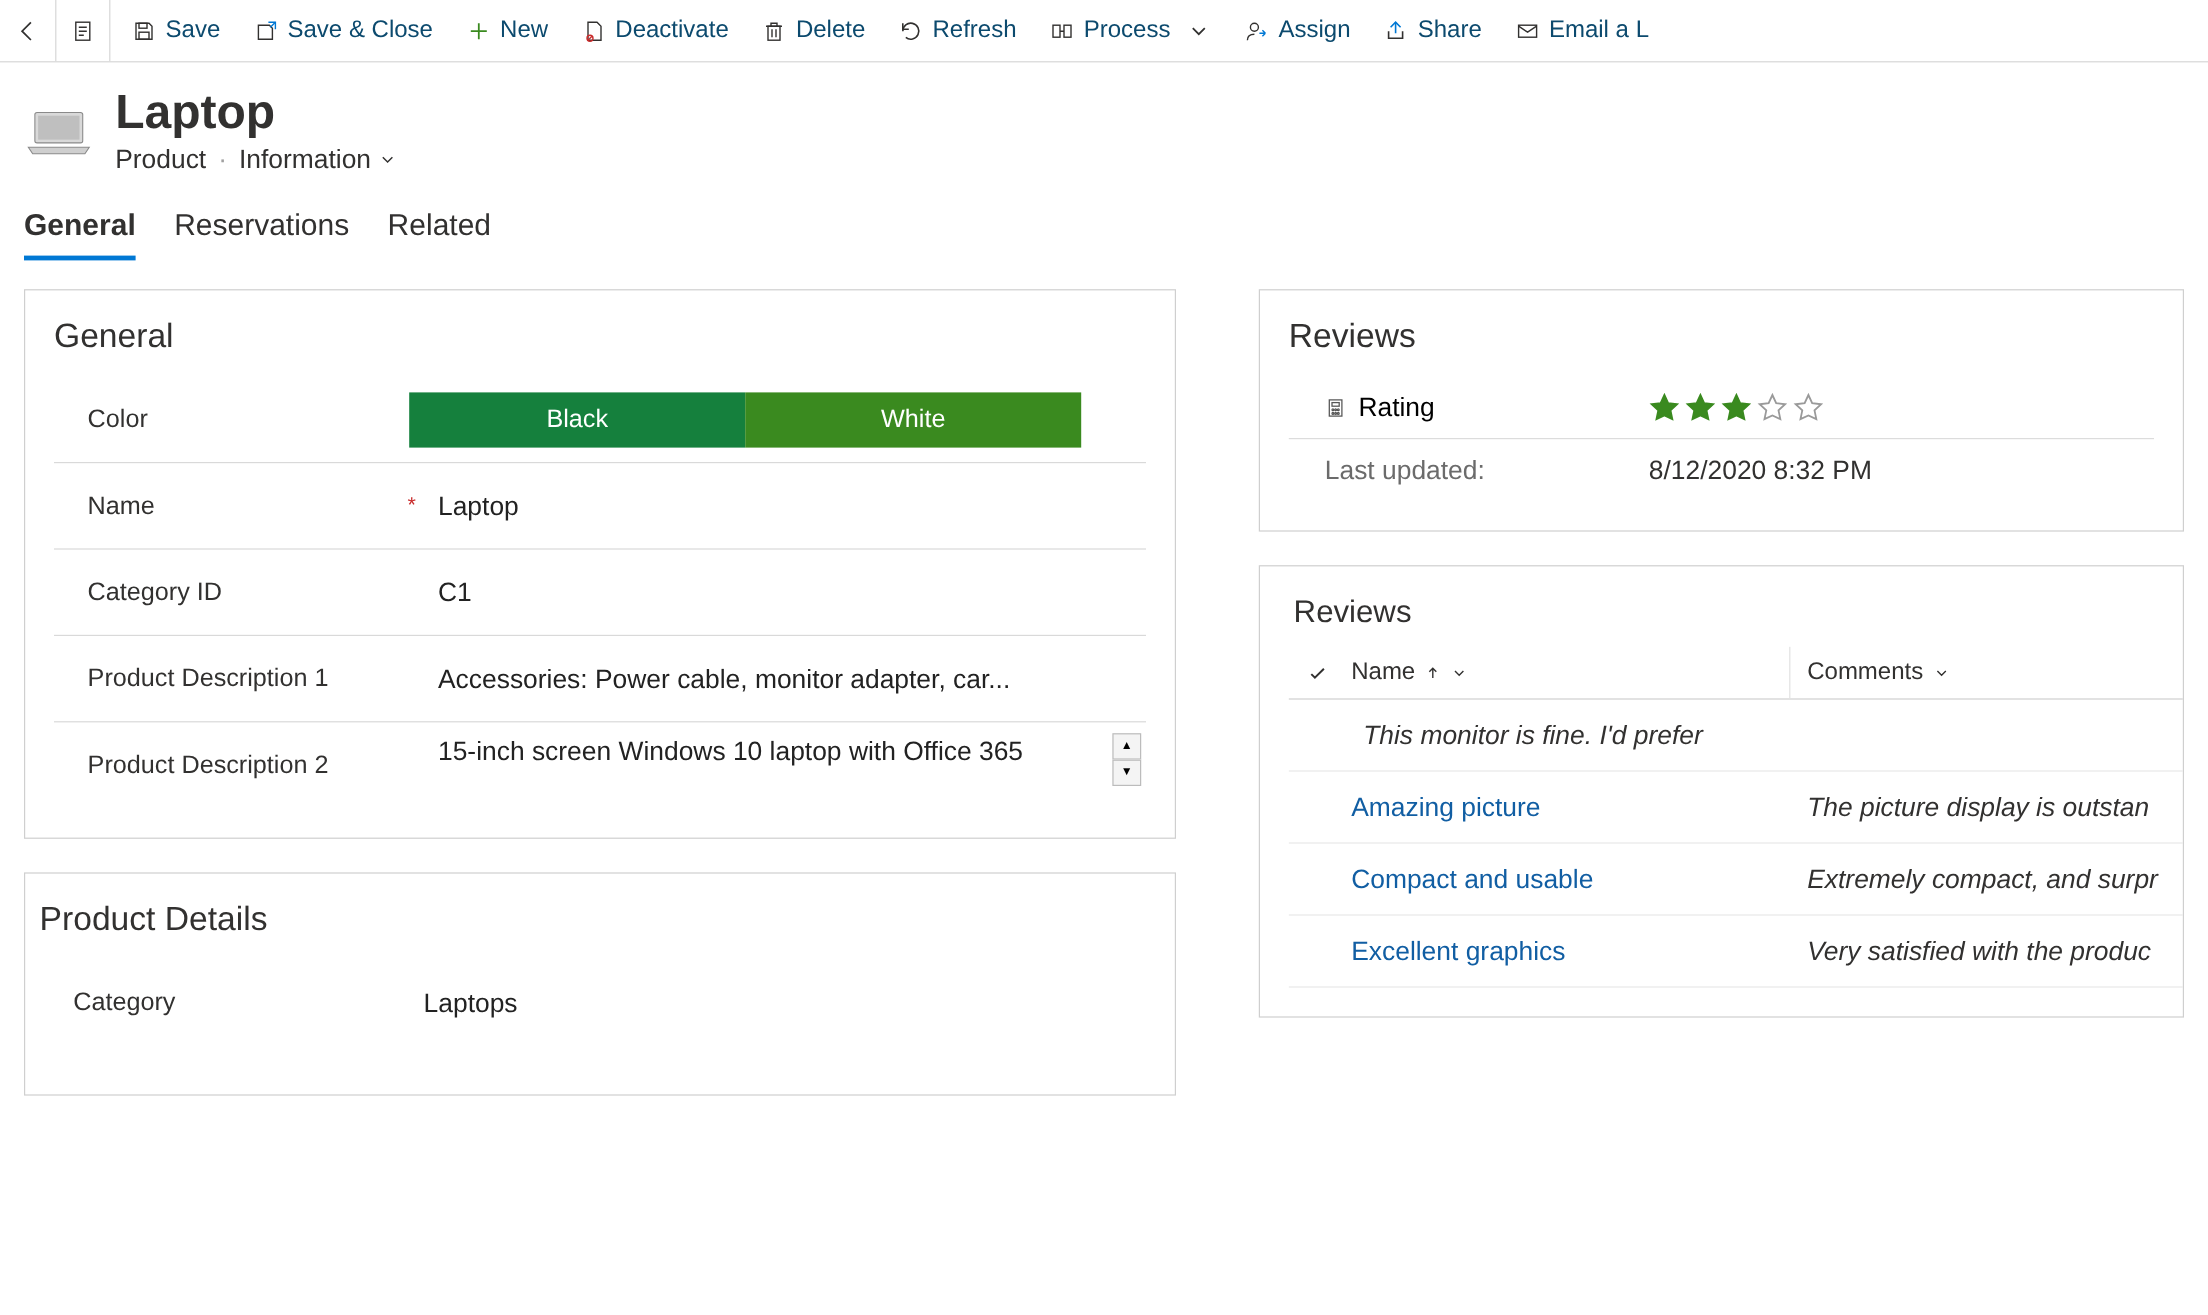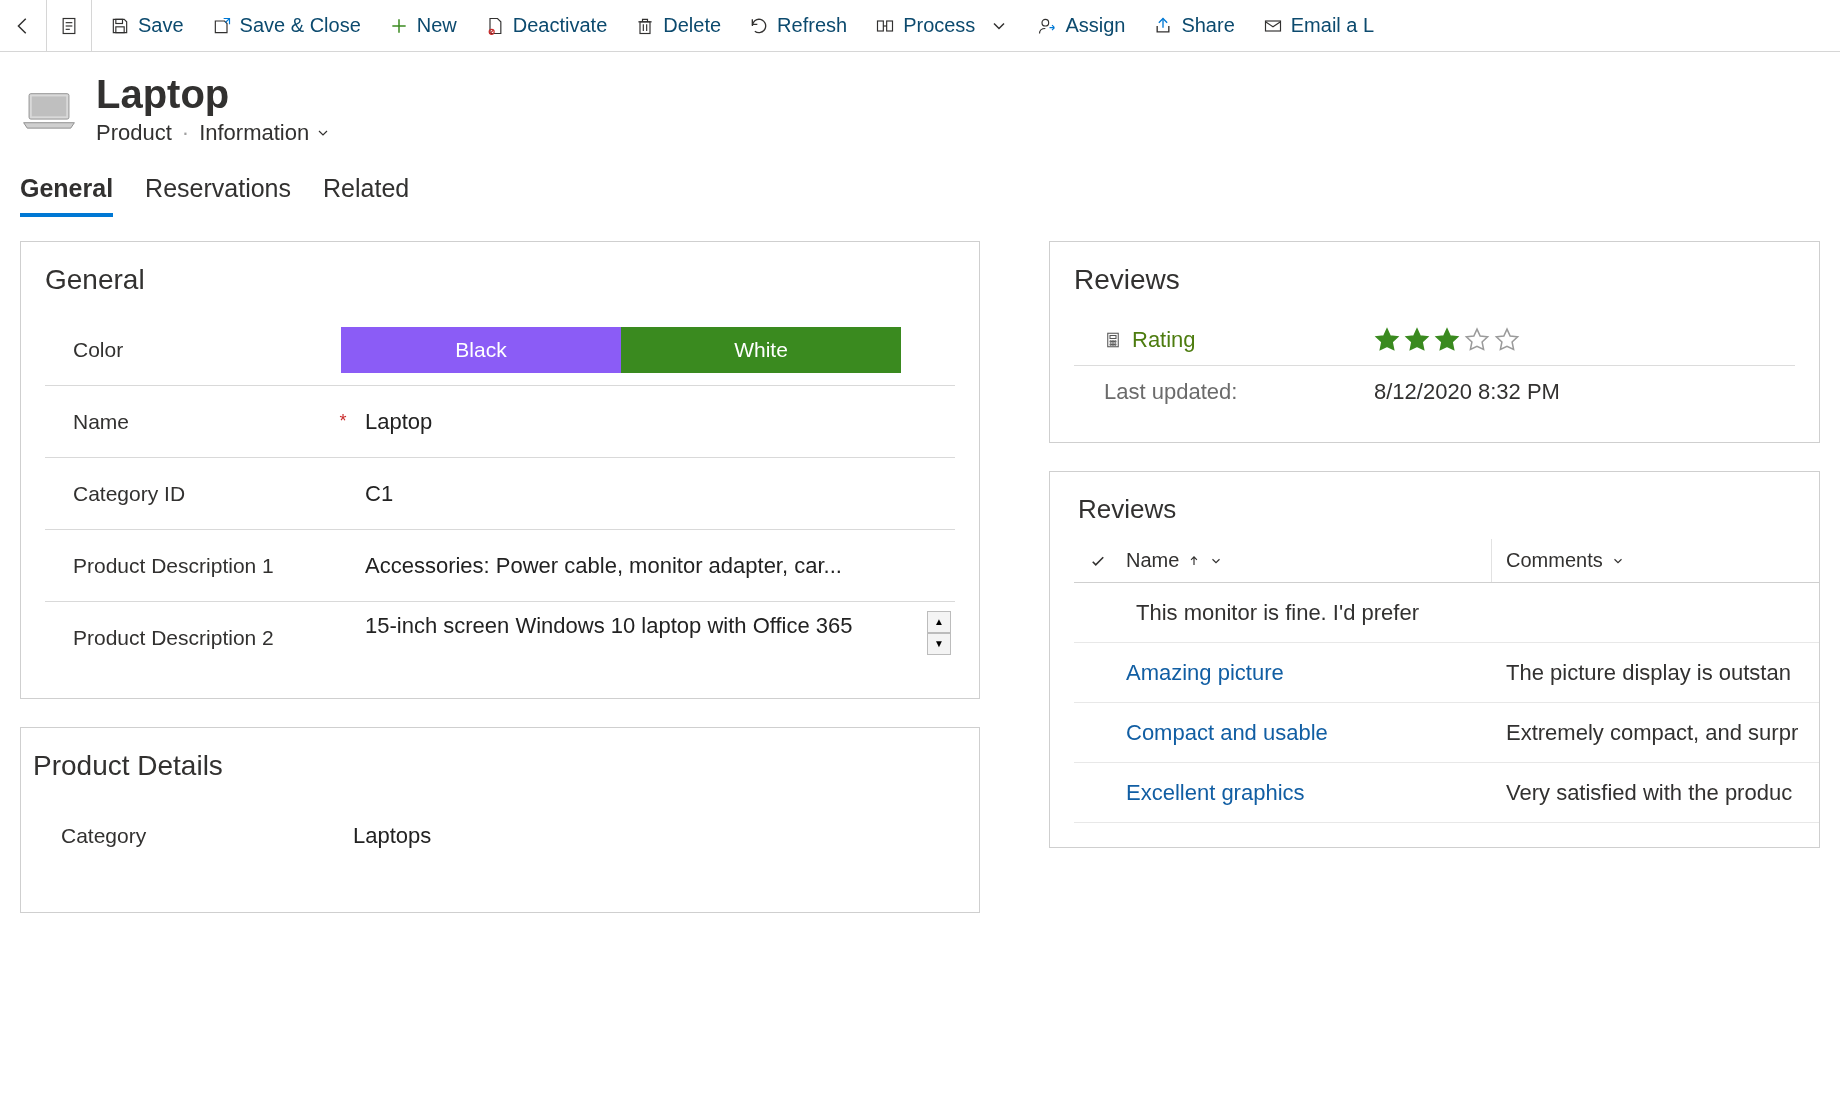--- a/index.html
+++ b/index.html
@@ -137,21 +137,21 @@
   }
   .toggle .opt {
     flex: 1;
     display: flex;
     align-items: center;
     justify-content: center;
     font-size: 21px;
     color: #fff;
     cursor: pointer;
   }
-  .toggle .opt.black { background: #8b5cf6; }
+  .toggle .opt.black { background: #15803d; }
   .toggle .opt.white { background: #3a8a1f; }
   
   .desc2 {
     position: relative;
     width: 100%;
   }
   .desc2 .text {
     font-size: 22px;
     line-height: 1.35;
     height: 54px;
@@ -175,21 +175,21 @@
   }
   
   .kv {
     display: flex;
     align-items: center;
     border-bottom: 1px solid #dcdcdc;
     min-height: 52px;
     font-size: 22px;
   }
   .kv .k { width: 300px; padding-left: 30px; color: #6b6b6b; display:flex; align-items:center; gap:10px;}
-  .kv .k.strong { color:#4d7c0f; }
+  .kv .k.strong { color:#000000; }
   .kv .v { flex:1; }
   .stars { display:flex; gap:4px; }
   .stars svg { width:26px; height:26px; }
   
   .gridhead {
     display:flex;
     align-items:center;
     border-bottom: 1px solid #cfcfcf;
     height: 44px;
     font-size: 20px;
@@ -201,21 +201,21 @@
   .gridrow {
     display:flex;
     align-items:center;
     border-bottom: 1px solid #e8e8e8;
     height: 60px;
     font-size: 22px;
   }
   .gridrow .chk { width:48px; }
   .gridrow .col1 { width: 370px; padding-left:4px;}
   .gridrow .col1 a { color:#115ea3; text-decoration:none; cursor:pointer;}
-  .gridrow .col2 { flex:1; padding-left:14px; white-space:nowrap; overflow:hidden;}
+  .gridrow .col2 { flex:1; padding-left:14px; white-space:nowrap; overflow:hidden;font-style:italic;}
   .subhead { font-size: 26px; font-weight:500; margin: 0 0 14px 0; padding-left: 4px;}
 </style>
 </head>
 <body>
 
 <div class="cmdbar">
   <div class="slot">
     <svg viewBox="0 0 24 24" width="22" height="22" fill="none" stroke="#323130" stroke-width="1.6">
         <path d="M15 4l-8 8 8 8"></path>
       </svg>

